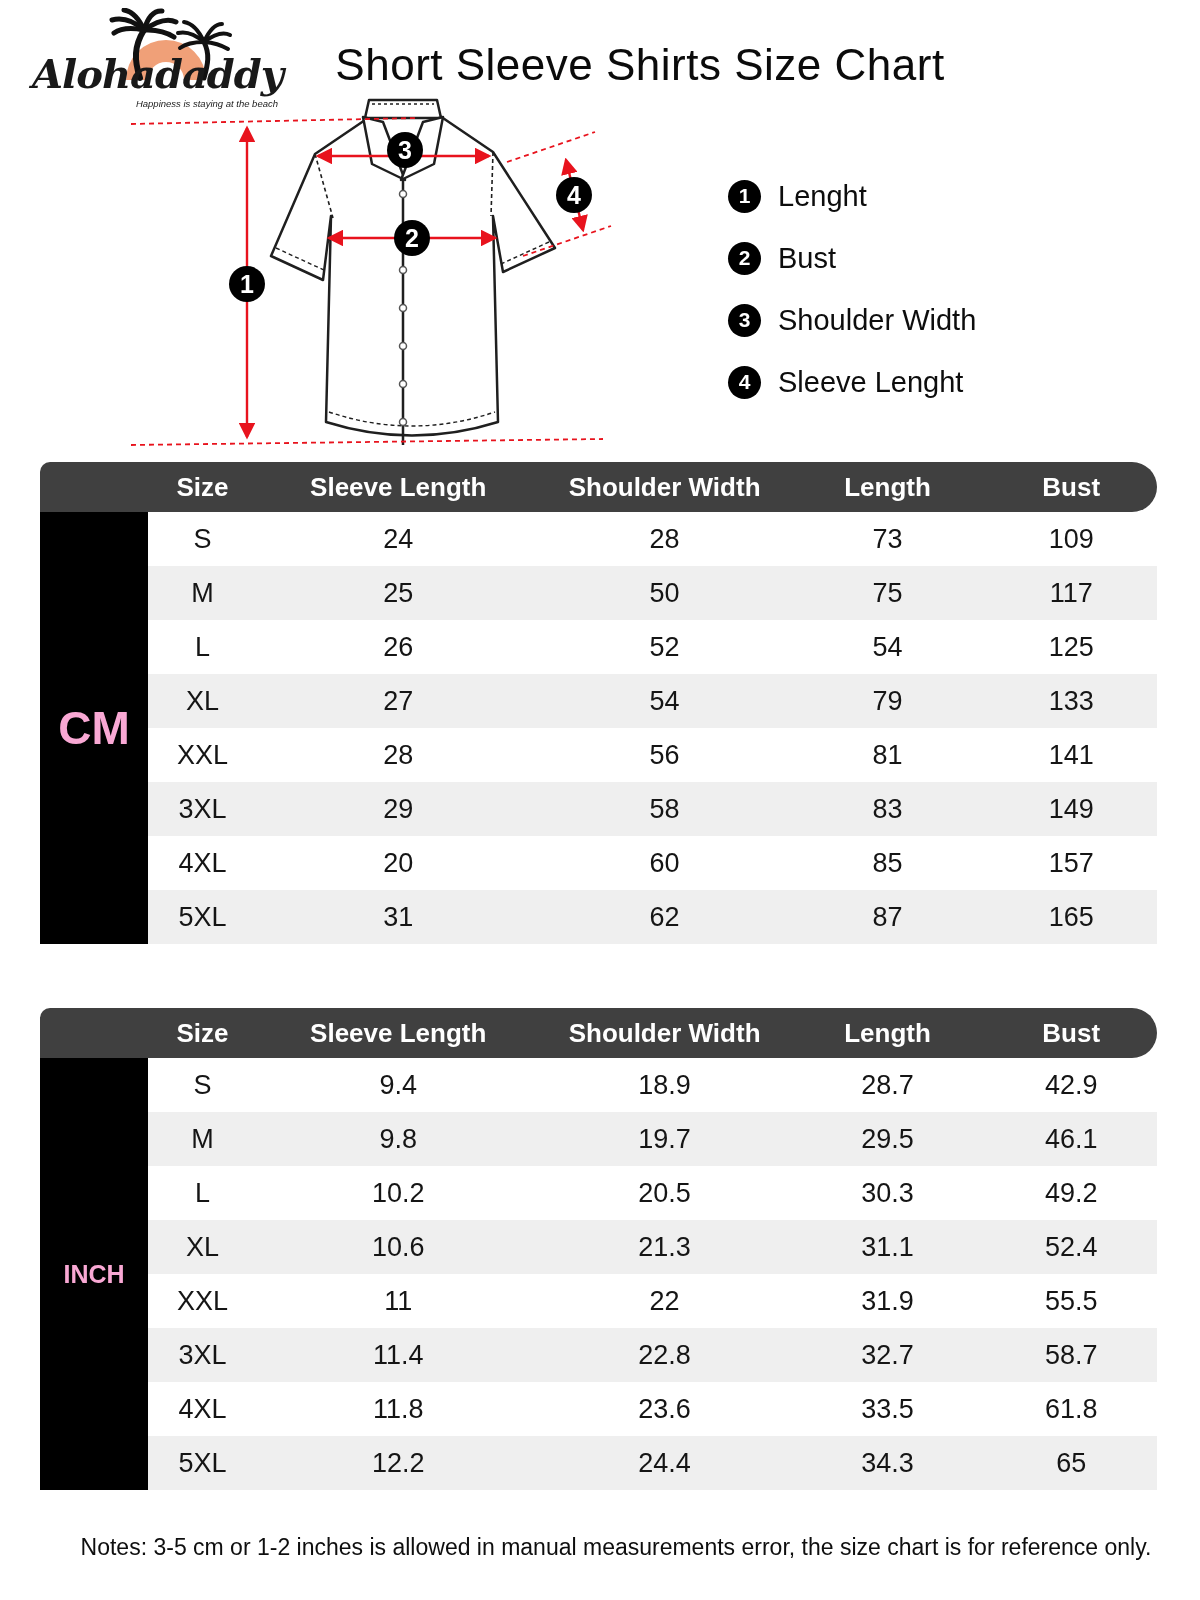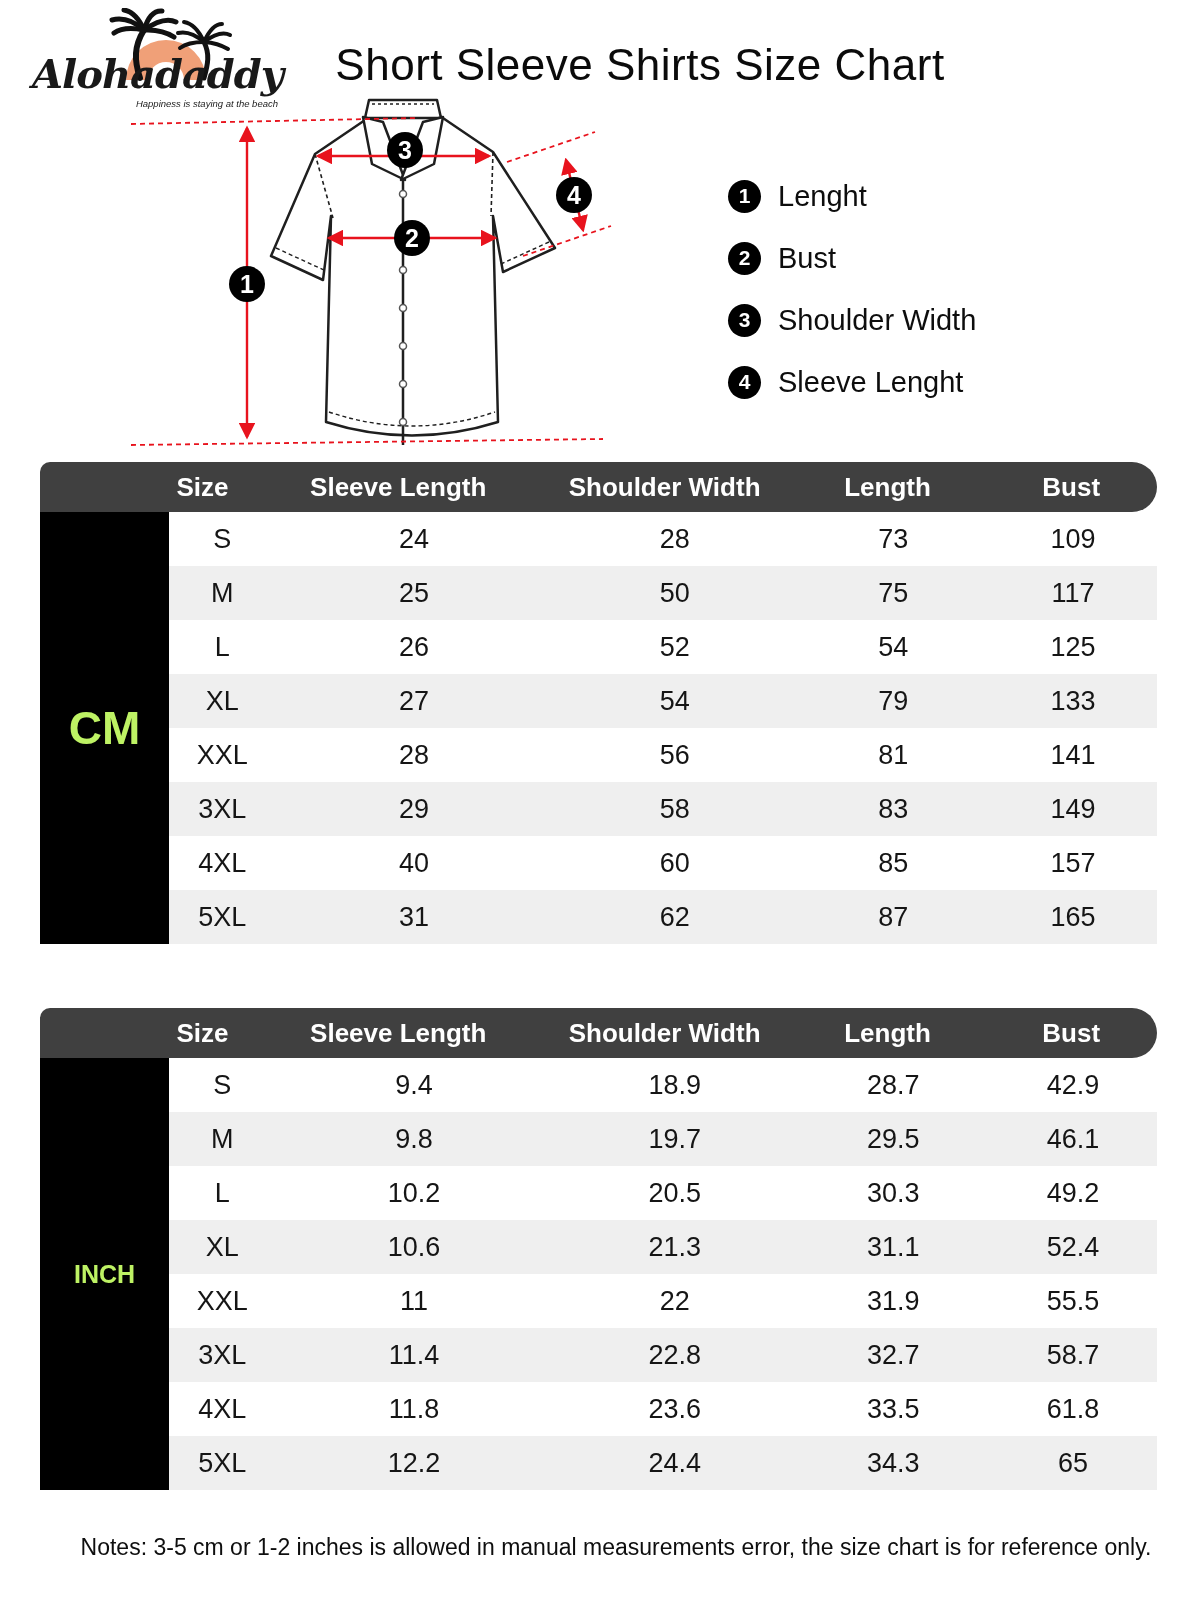--- a/index.html
+++ b/index.html
@@ -44,21 +44,21 @@
   .size-table { position:absolute; left:40px; width:1117px; }
   .thead { height:50px; background:#404040; border-radius:10px 25px 25px 0; }
   .thead-inner {
     margin-left:108px; height:100%;
     display:grid; grid-template-columns:10.8% 28% 24.8% 19.4% 17%;
     align-items:center;
   }
   .hcell { color:#fff; font-weight:bold; font-size:26px; text-align:center; }
   .tbody { display:flex; }
   .unit-label {
-    width:129px; background:#000; color:#bef264; font-weight:bold; font-size:46px;
+    width:108px; background:#000; color:#f9a8d4; font-weight:bold; font-size:46px;
     display:flex; align-items:center; justify-content:center; letter-spacing:0;
   }
   .size-table.inch .unit-label { font-size:25px; }
   .rows { flex:1; }
   .trow {
     height:54px; display:grid; grid-template-columns:10.8% 28% 24.8% 19.4% 17%;
     align-items:center; background:#fff;
   }
   .trow:nth-child(even) { background:#efefef; }
   .tcell { text-align:center; font-size:27px; color:#151515; }
@@ -226,21 +226,21 @@
           </div>
           <div class="trow">
             <div class="tcell">3XL</div>
             <div class="tcell">29</div>
             <div class="tcell">58</div>
             <div class="tcell">83</div>
             <div class="tcell">149</div>
           </div>
           <div class="trow">
             <div class="tcell">4XL</div>
-            <div class="tcell">40</div>
+            <div class="tcell">20</div>
             <div class="tcell">60</div>
             <div class="tcell">85</div>
             <div class="tcell">157</div>
           </div>
           <div class="trow">
             <div class="tcell">5XL</div>
             <div class="tcell">31</div>
             <div class="tcell">62</div>
             <div class="tcell">87</div>
             <div class="tcell">165</div>

